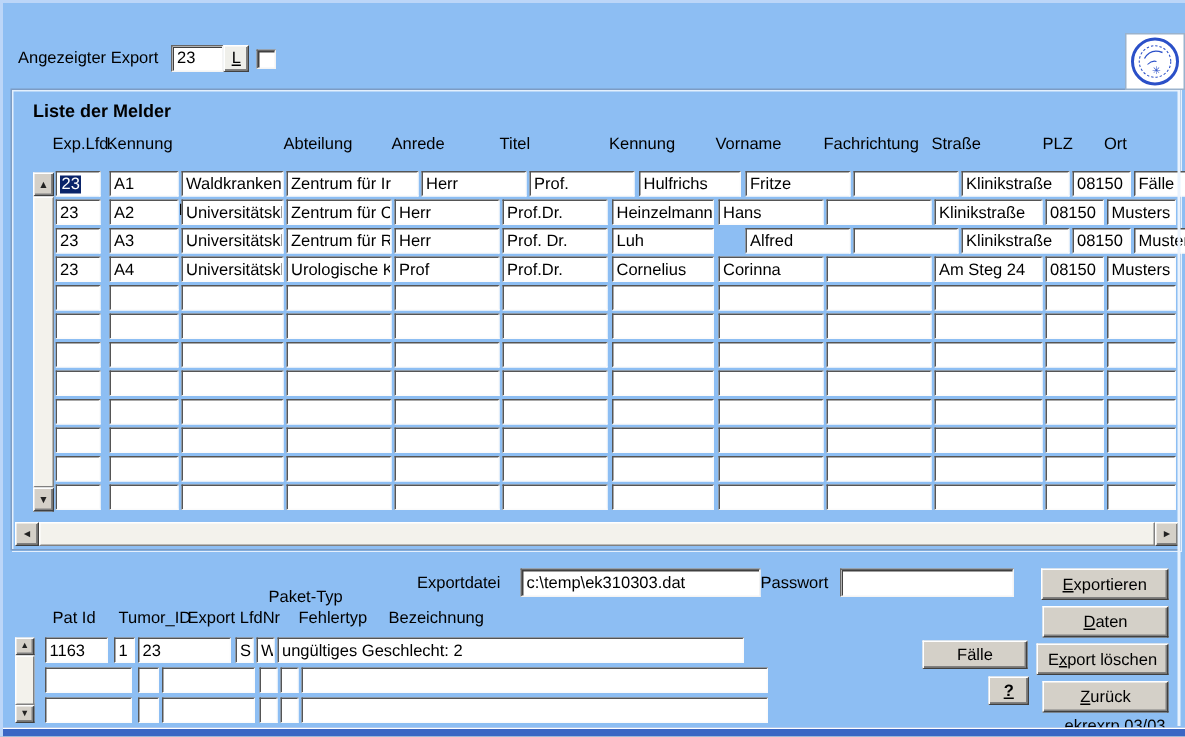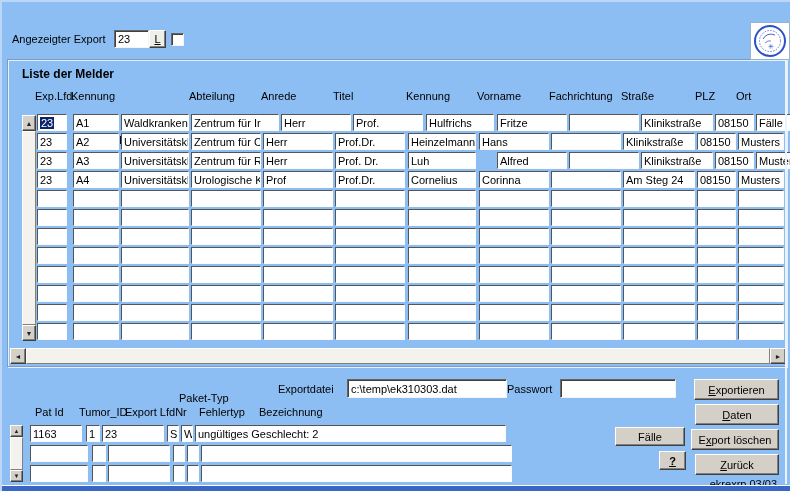--- a/index.html
+++ b/index.html
@@ -327,21 +327,21 @@
   <span class="lbl" style="left:197px; top:404px;">Fehlertyp</span>
   <span class="lbl" style="left:257px; top:404px;">Bezeichnung</span>
 
   <div class="vsb2">
     <div class="sbtn">▲</div>
     <div class="sthumb"></div>
     <div class="sbtn">▼</div>
   </div>
   <div class="errbody">
       <div class="grow">
-        <div class="gcell" style="width: 52px; margin-right: 4px;">1163</div>
+        <div class="gcell" style="width: 42px; margin-right: 4px;">1163</div>
         <div class="gcell" style="width: 14px; margin-right: 2px;">1</div>
         <div class="gcell" style="width: 62px; margin-right: 3px;">23</div>
         <div class="gcell" style="width: 12px; margin-right: 2px;">S</div>
         <div class="gcell" style="width: 12px; margin-right: 2px;">W</div>
         <div class="gcell" style="width: 311px; margin-right: 0px;">ungültiges Geschlecht: 2</div>
       </div>
       <div class="grow">
         <div class="gcell" style="width: 58px; margin-right: 4px;"></div>
         <div class="gcell" style="width: 14px; margin-right: 2px;"></div>
         <div class="gcell" style="width: 62px; margin-right: 3px;"></div>

